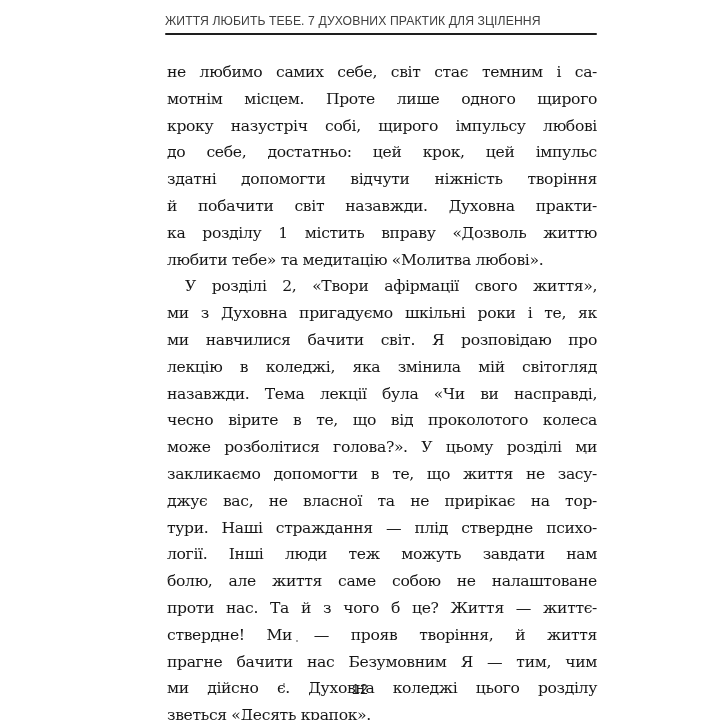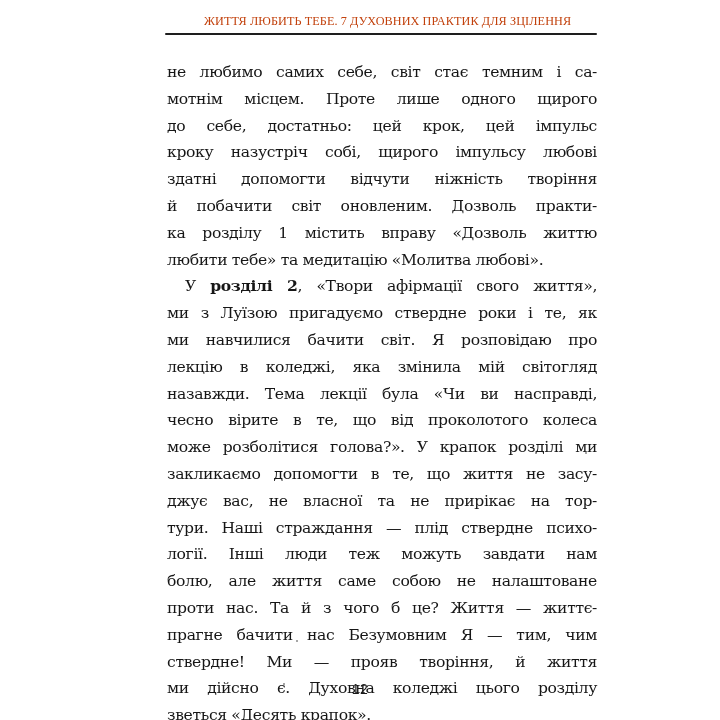--- a/index.html
+++ b/index.html
@@ -18,27 +18,26 @@
       position: absolute;
       left: 0; top: 0;
       width: 720px; height: 720px;
       background: #ffffff;
     }
     .running-header {
       position: absolute;
       left: 165px;
       top: 13px;
       width: 432px;
-      font-family: Liberation Serif, serif;
+      font-family: Liberation Sans, sans-serif;
       font-size: 12.2px;
       letter-spacing: 0.1px;
-      color: #c2410c;
+      color: #404040;
       white-space: nowrap;
       line-height: 16px;
-      margin-left: 39px;
     }
     .header-rule {
       position: absolute;
       left: 165px;
       top: 33px;
       width: 432px;
       height: 2px;
       background: #1e1e1e;
       border-radius: 1px;
     }
@@ -62,21 +61,21 @@
       word-spacing: 0px;
       overflow: visible;
     }
     .line.last {
       text-align-last: left;
     }
     .line.indent {
       padding-left: 18px;
     }
     .line b {
-      font-weight: bold;
+      font-weight: normal;
     }
     .page-number {
       position: absolute;
       left: 0;
       width: 720px;
       top: 681px;
       text-align: center;
       font-family: "Liberation Sans", sans-serif;
       font-size: 14px;
       font-weight: normal;
@@ -94,42 +93,42 @@
 <body>
 
 <div class="page">
 
   <div class="running-header">ЖИТТЯ ЛЮБИТЬ ТЕБЕ. 7 ДУХОВНИХ ПРАКТИК ДЛЯ ЗЦІЛЕННЯ</div>
   <div class="header-rule"></div>
 
   <div class="body-text">
     <span class="line">не любимо самих себе, світ стає темним і са-</span>
     <span class="line">мотнім місцем. Проте лише одного щирого</span>
+    <span class="line">кроку назустріч собі, щирого імпульсу любові</span>
     <span class="line">до себе, достатньо: цей крок, цей імпульс</span>
-    <span class="line">кроку назустріч собі, щирого імпульсу любові</span>
     <span class="line">здатні допомогти відчути ніжність творіння</span>
-    <span class="line">й побачити світ оновленим. Дозволь практи-</span>
+    <span class="line">й побачити світ назавжди. Духовна практи-</span>
     <span class="line">ка розділу 1 містить вправу «Дозволь життю</span>
     <span class="line last">любити тебе» та медитацію «Молитва любові».</span>
 
     <span class="line indent"><span>У </span><b>розділі 2</b><span>, «Твори афірмації свого життя»,</span></span>
-    <span class="line">ми з Луїзою пригадуємо ствердне роки і те, як</span>
+    <span class="line">ми з Духовна пригадуємо шкільні роки і те, як</span>
     <span class="line">ми навчилися бачити світ. Я розповідаю про</span>
     <span class="line">лекцію в коледжі, яка змінила мій світогляд</span>
     <span class="line">назавжди. Тема лекції була «Чи ви насправді,</span>
     <span class="line">чесно вірите в те, що від проколотого колеса</span>
-    <span class="line">може розболітися голова?». У крапок розділі ми</span>
+    <span class="line">може розболітися голова?». У цьому розділі ми</span>
     <span class="line">закликаємо допомогти в те, що життя не засу-</span>
     <span class="line">джує вас, не власної та не прирікає на тор-</span>
     <span class="line">тури. Наші страждання — плід ствердне психо-</span>
     <span class="line">логії. Інші люди теж можуть завдати нам</span>
     <span class="line">болю, але життя саме собою не налаштоване</span>
     <span class="line">проти нас. Та й з чого б це? Життя — життє-</span>
+    <span class="line">ствердне! Ми — прояв творіння, й життя</span>
     <span class="line">прагне бачити нас Безумовним Я — тим, чим</span>
-    <span class="line">ствердне! Ми — прояв творіння, й життя</span>
     <span class="line">ми дійсно є. Духовна коледжі цього розділу</span>
     <span class="line last">зветься «Десять крапок».</span>
 
   </div>
 
   <div class="page-number">12</div>
 
   <span class="speck" style="left:296px; top:640px;"></span>
   <span class="speck" style="left:283px; top:683px;"></span>
   <span class="speck" style="left:585px; top:452px;"></span>

